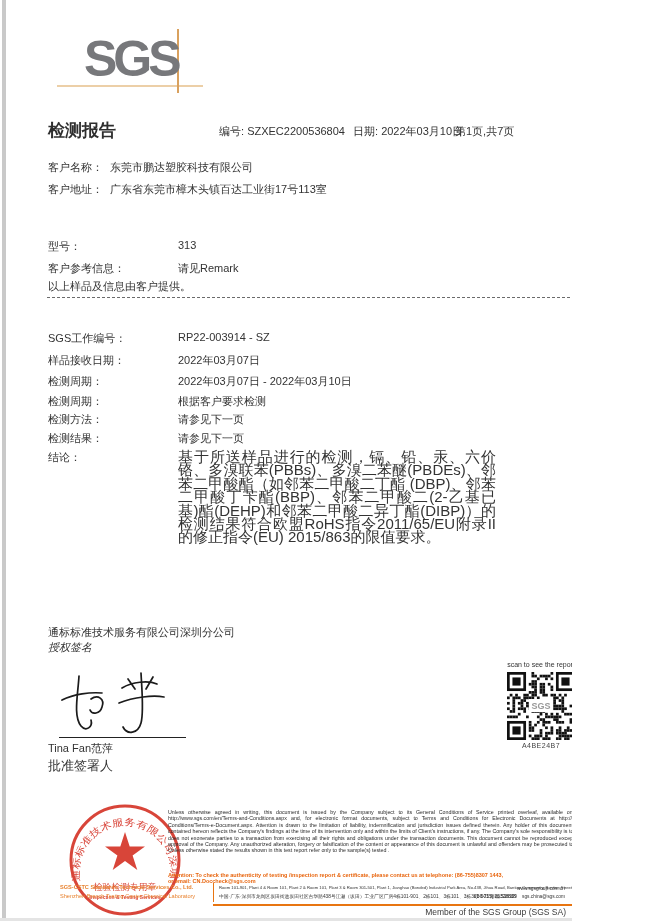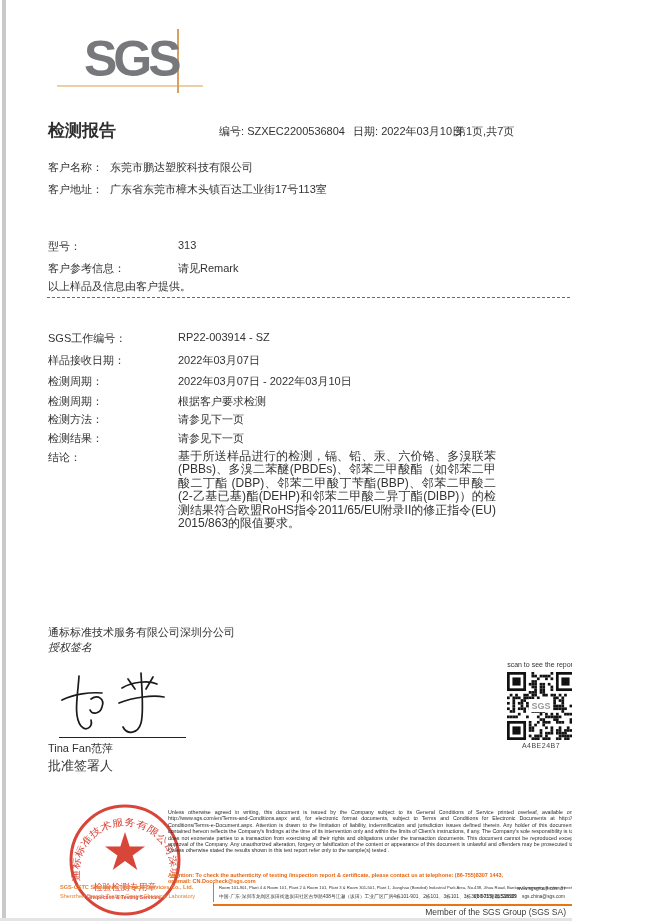--- a/index.html
+++ b/index.html
@@ -23,21 +23,21 @@
   .row{position:absolute;left:48px;width:560px;height:15px;font-size:11px;color:#333;}
   .row .lbl{position:absolute;left:0;white-space:nowrap;text-align:right;}
   .row .val{position:absolute;white-space:nowrap;}
   .v-client{left:62px;}   
   .v-work{left:130px;}    
   .note{position:absolute;left:48px;top:279px;font-size:11px;color:#333;}
   .dash{position:absolute;left:47px;top:297px;width:599px;height:1px;
         background:repeating-linear-gradient(90deg,#6a6a6a 0 3px,transparent 3px 5px);}
 
   .conclusion-lbl{position:absolute;left:48px;top:450px;font-size:11px;color:#333;}
-  .conclusion-txt{position:absolute;left:178px;top:450px;width:318px;font-size:12px;
+  .conclusion-txt{position:absolute;left:178px;top:450px;width:318px;font-size:15px;
                   line-height:13.4px;text-align:justify;color:#333;}
 
   
   .sig-company{position:absolute;left:48px;top:625px;font-size:11px;color:#333;}
   .sig-auth{position:absolute;left:48px;top:640px;font-size:11px;color:#333;font-style:italic;}
   .sig-svg{position:absolute;left:56px;top:666px;}
   .sig-line{position:absolute;left:59px;top:737px;width:127px;height:1px;background:#222;}
   .sig-name{position:absolute;left:48px;top:741px;font-size:11px;color:#333;}
   .sig-role{position:absolute;left:48px;top:757px;font-size:13px;color:#333;font-family:Liberation Serif, serif;}
 

